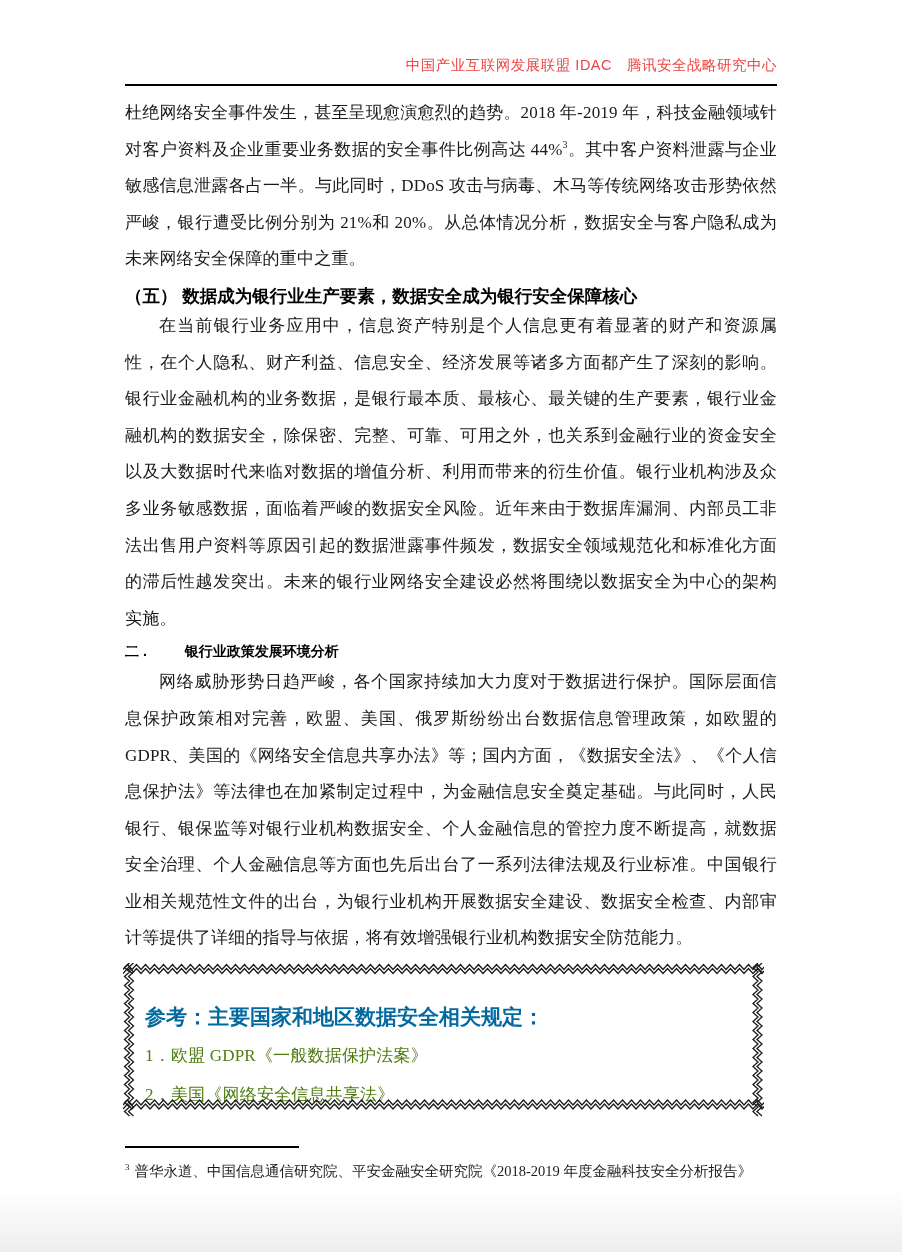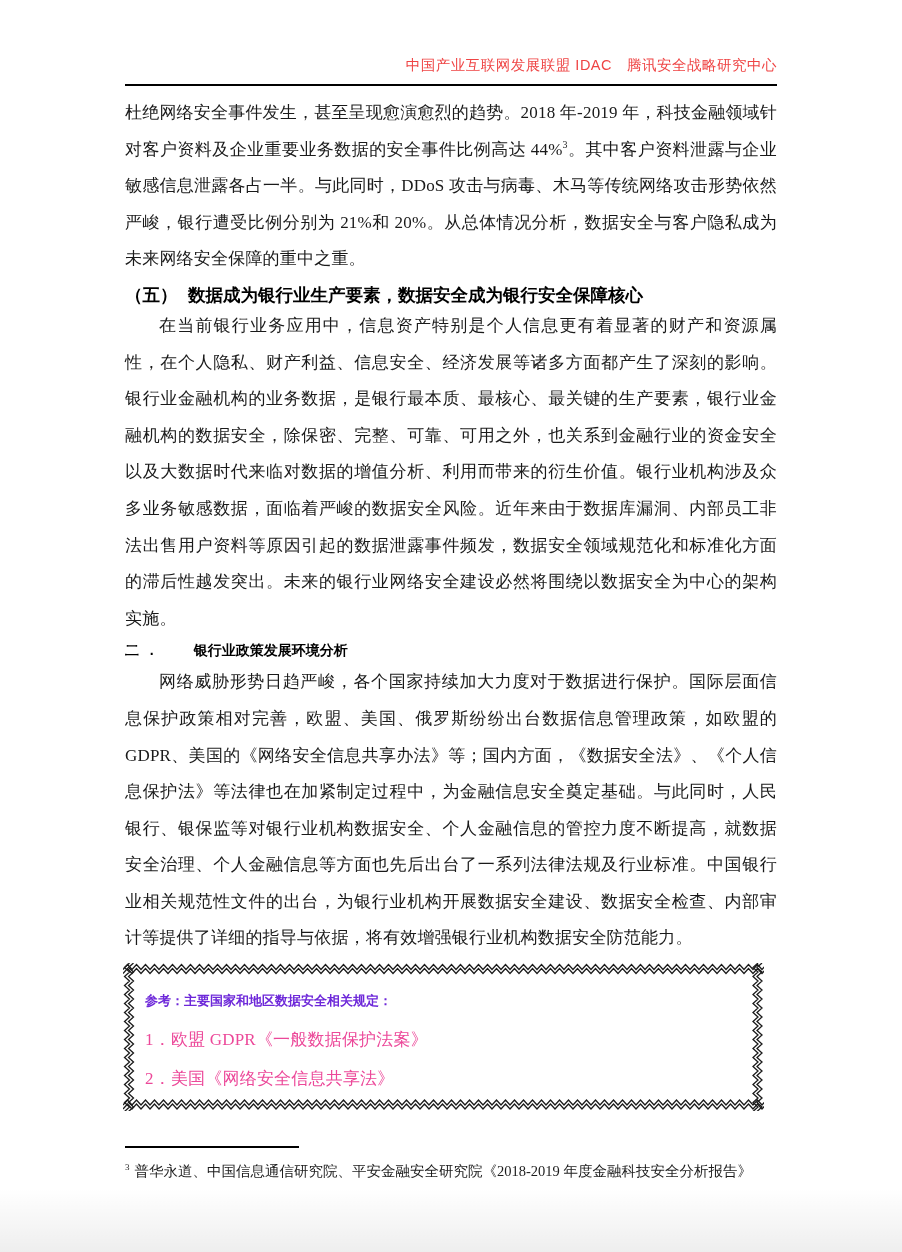--- a/index.html
+++ b/index.html
@@ -32,46 +32,46 @@
   p.para {
     margin: 0;
     font-size: 17px; line-height: 36.6px;
     text-align: justify; letter-spacing: 0.2px;
     color: #1a1a1a;
   }
   p.para.indent { text-indent: 2em; }
   sup.fn-ref { font-size: 10px; vertical-align: super; line-height: 0; }
 
   h2.chapter-heading, h3.sub-heading {
-    font-family: Liberation Mono, monospace;
+    font-family: Liberation Sans, sans-serif;
     font-weight: 700; color: #000; margin: 0;
   }
   h3.sub-heading { font-size: 17.5px; line-height: 23px; margin-top: 7px; padding-top: 0; }
   h3.sub-heading + p.para { }
   h2.chapter-heading { font-size: 14px; line-height: 25px; margin-top: 2px; }
   h2.chapter-heading .ch-title { margin-left: 38px; }
   p.para + h3.sub-heading { margin-top: 7px; }
   p.para + h2.chapter-heading { margin-top: 2px; }
 
   
   .ref-box {
     position: relative;
     margin-top: 6px; margin-left: -2px;
     width: 641px;
     padding: 26px 22px 20px 22px;
     box-sizing: border-box;
   }
   .zigzag { position: absolute; inset: 0; width: 100%; height: 100%; }
   .ref-title {
     font-family: "Liberation Sans", "DejaVu Sans", sans-serif;
-    font-weight: 700; font-size: 13px; line-height: 24px; color: #6d28d9;
+    font-weight: 700; font-size: 21px; line-height: 24px; color: #0369a1; margin-top: 16px;
   }
   .ref-item {
     font-size: 17px; line-height: 24px; margin-top: 15px;
-    color: #ec4899; letter-spacing: 0.2px; font-family: Liberation Serif, serif;
+    color: #4d7c0f; letter-spacing: 0.2px; font-family: Liberation Serif, serif;
   }
 
   
   .footnote-rule {
     position: absolute; top: 1146px; left: 125px;
     width: 174px; height: 1.6px; background: #000;
   }
   .footnote {
     position: absolute; top: 1156px; left: 125px; width: 660px;
     font-size: 14.5px; line-height: 22px; color: #1c1c1c;

